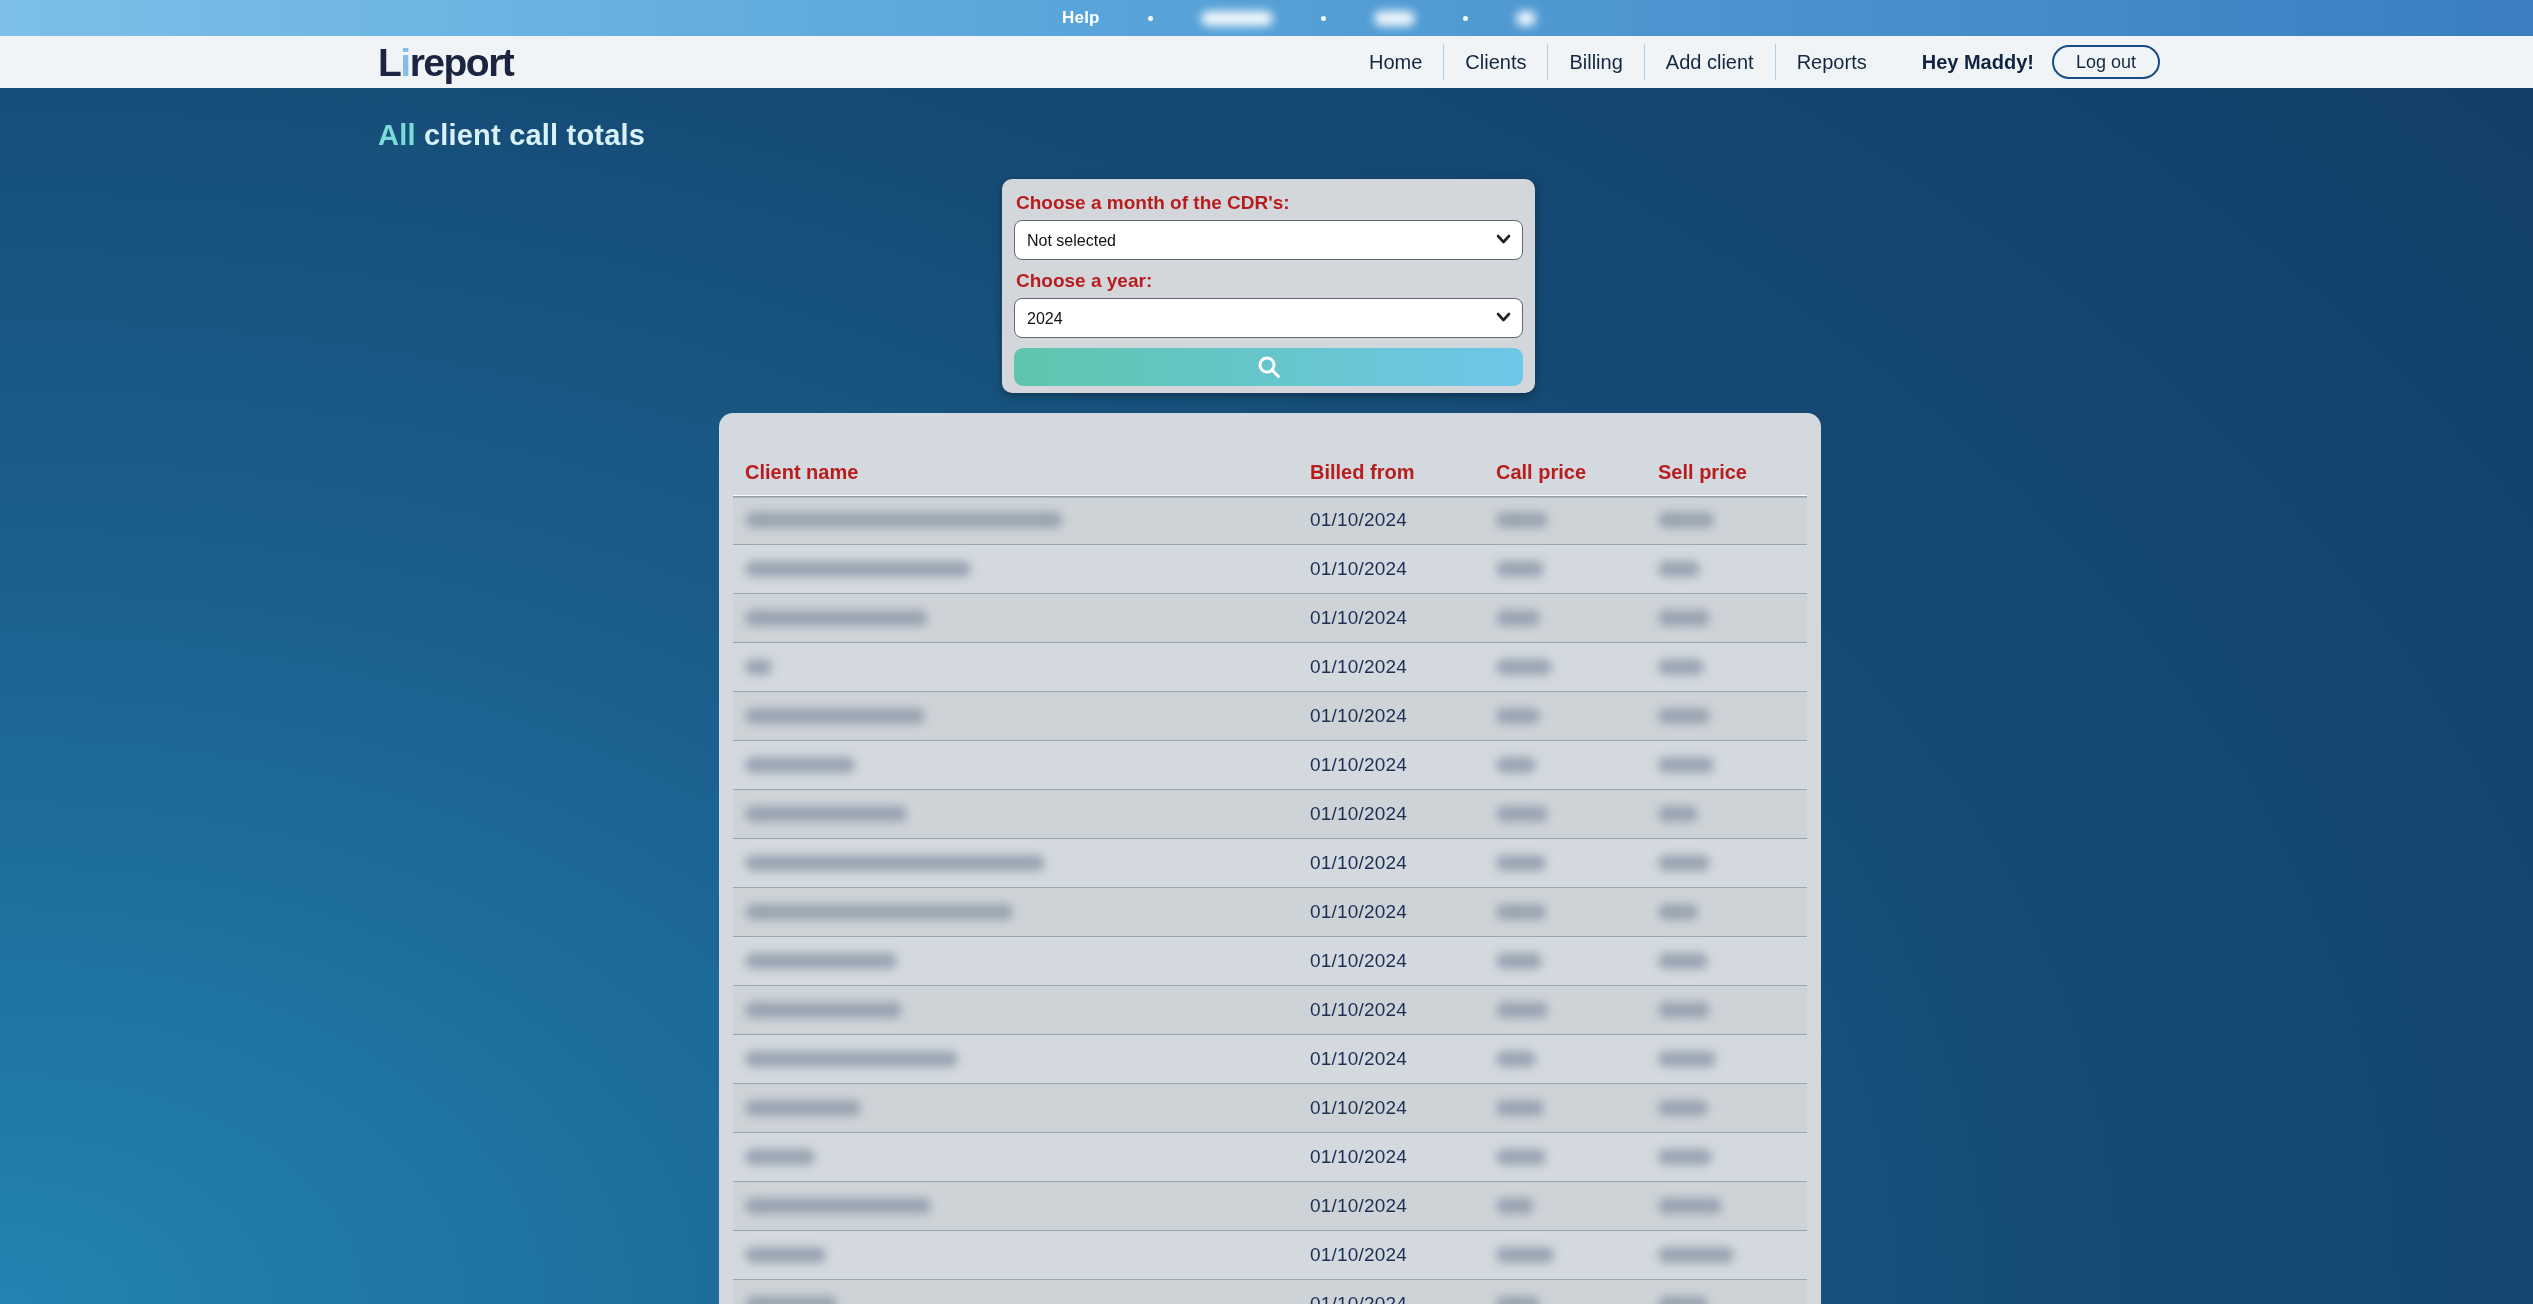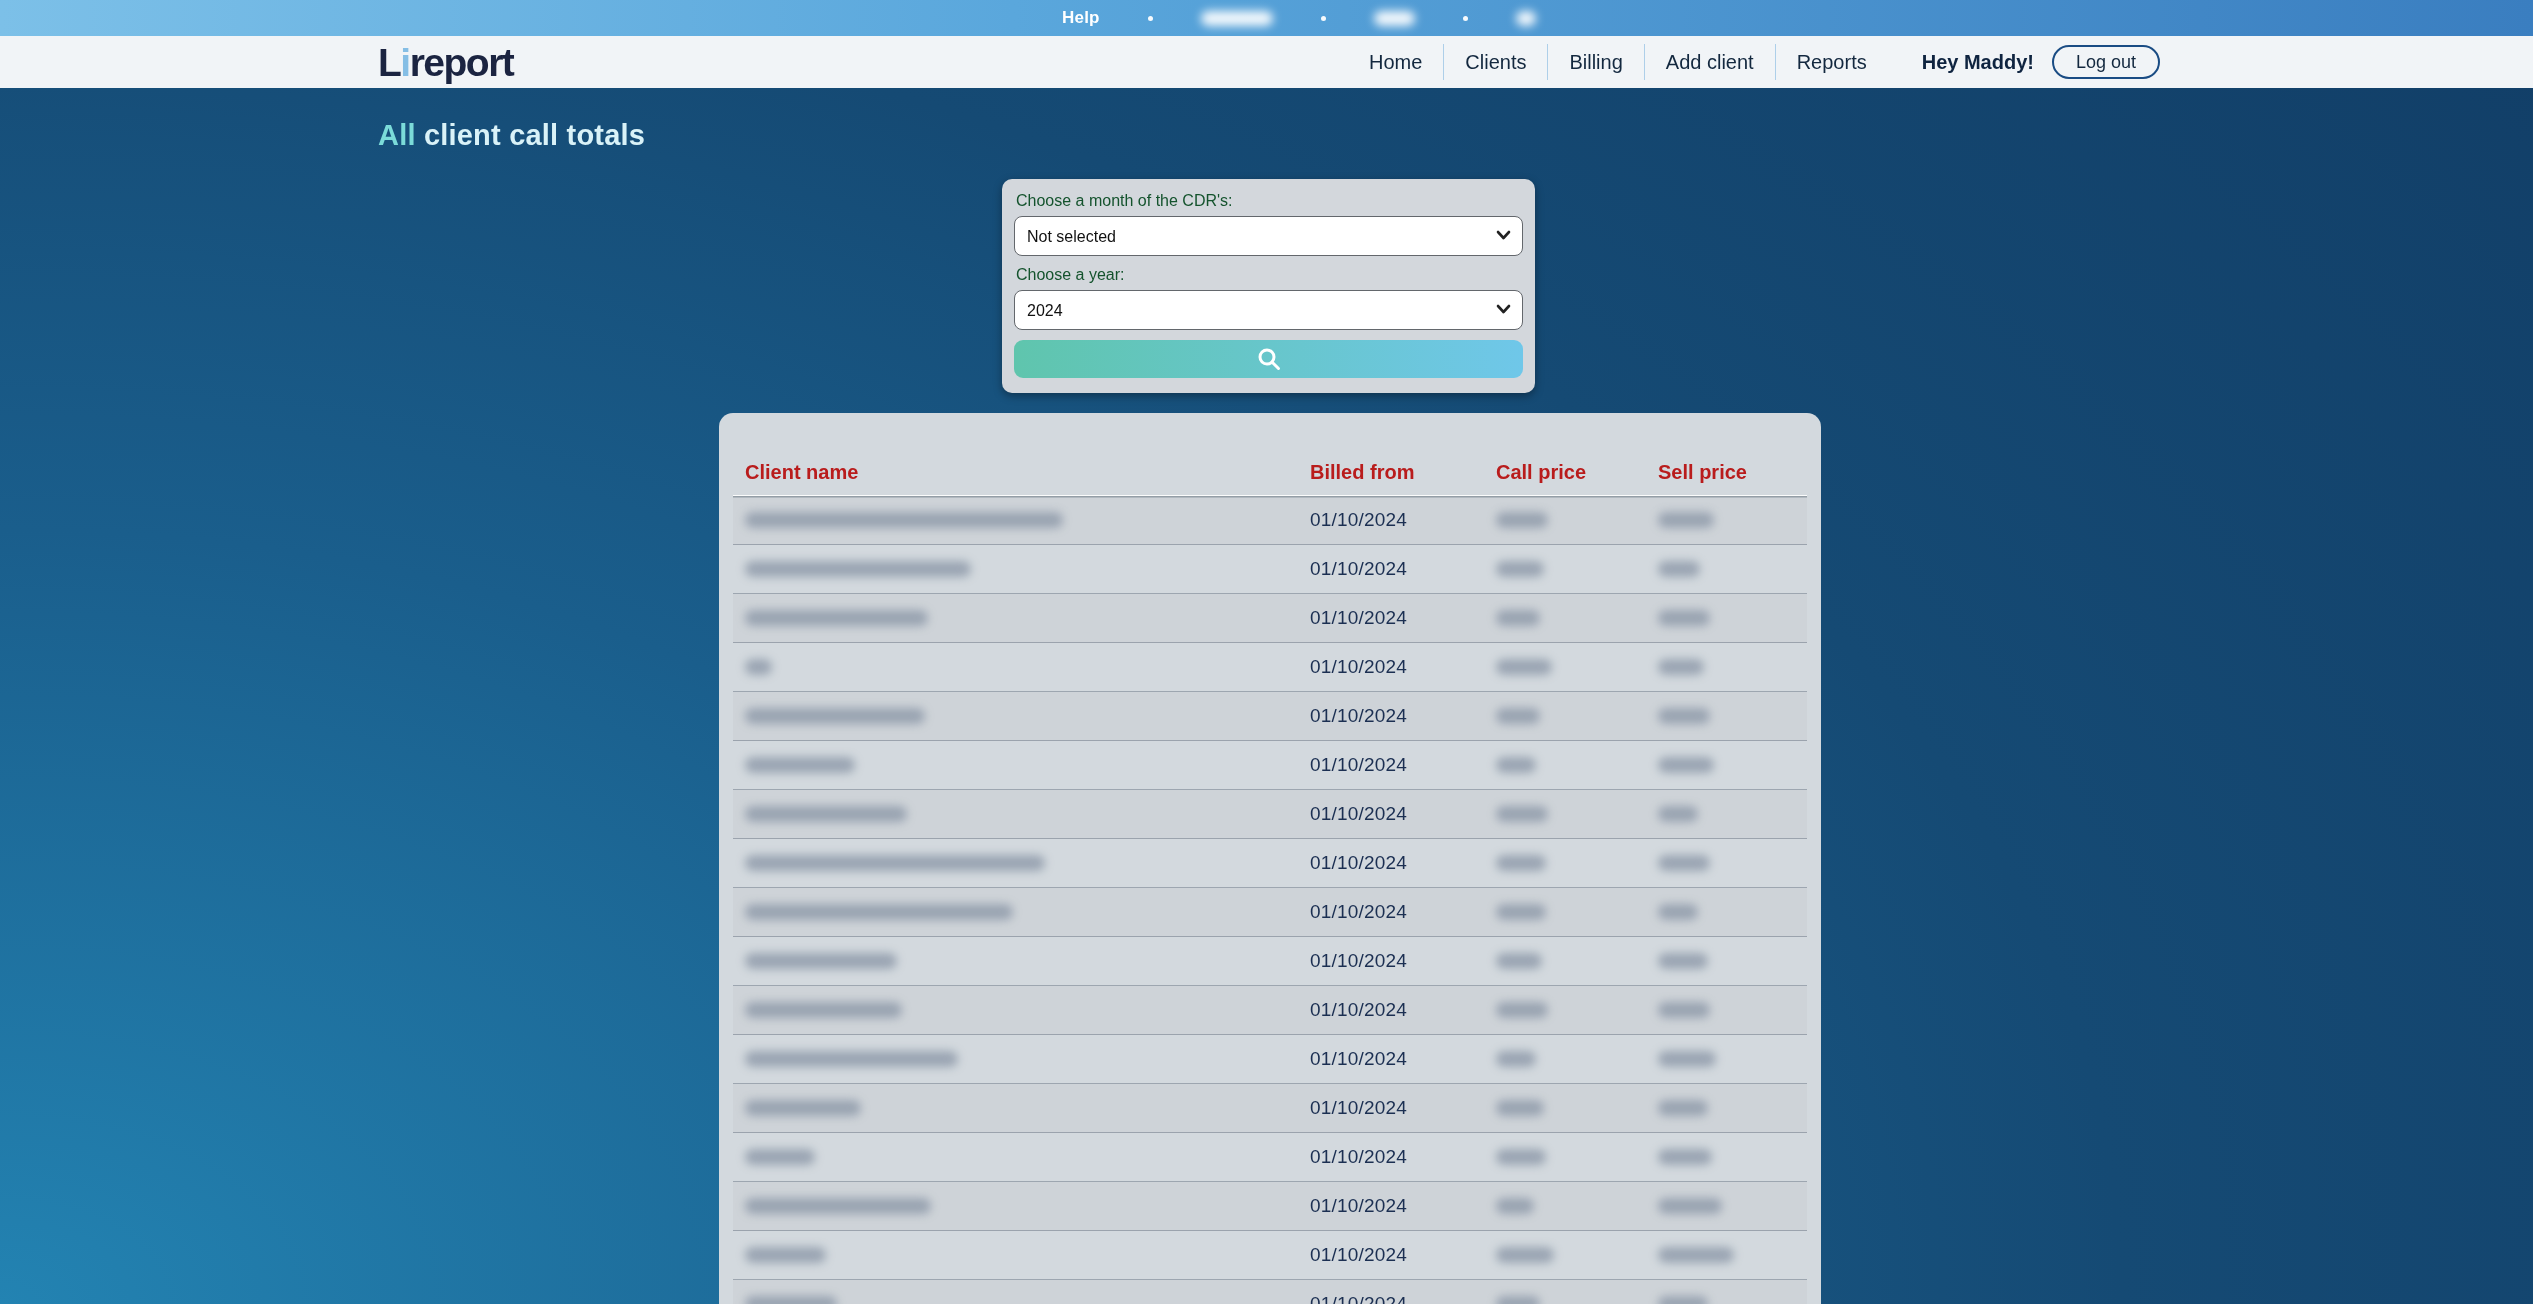--- a/index.html
+++ b/index.html
@@ -50,21 +50,21 @@
   .action-btn{
     height:31px;border:2px solid #c3e2f2;border-radius:17px;background:transparent;
     color:#eaf6fc;font-size:18px;font-weight:600;font-family:"Liberation Sans",sans-serif;
     display:flex;align-items:center;justify-content:center;cursor:pointer;box-sizing:border-box;
   }
   
   .filter-panel{
     position:absolute;left:1002px;top:179px;width:533px;height:214px;box-sizing:border-box;
     background:#d3d7dc;border-radius:10px;padding:11px 12px;box-shadow:0 3px 8px rgba(0,0,0,.35);
   }
-  .filter-label{font-size:16px;font-weight:400;color:#14532d;margin:2px 0 6px 2px;}
+  .filter-label{font-size:19px;font-weight:700;color:#b91c1c;margin:2px 0 6px 2px;}
   .select-wrap{position:relative;width:100%;}
   .select-wrap select{
     width:100%;height:40px;box-sizing:border-box;appearance:none;-webkit-appearance:none;
     background:#ffffff;border:1px solid #63676c;border-radius:8px;padding:0 34px 0 12px;
     font-size:16px;color:#111;font-family:"Liberation Sans",sans-serif;cursor:pointer;
   }
   .chevron{position:absolute;right:12px;top:14px;pointer-events:none;}
   .search-btn{
     margin-top:10px;width:100%;height:38px;border:none;border-radius:9px;cursor:pointer;
     background:linear-gradient(90deg,#5fc5ad 0%,#6fc7e9 100%);

